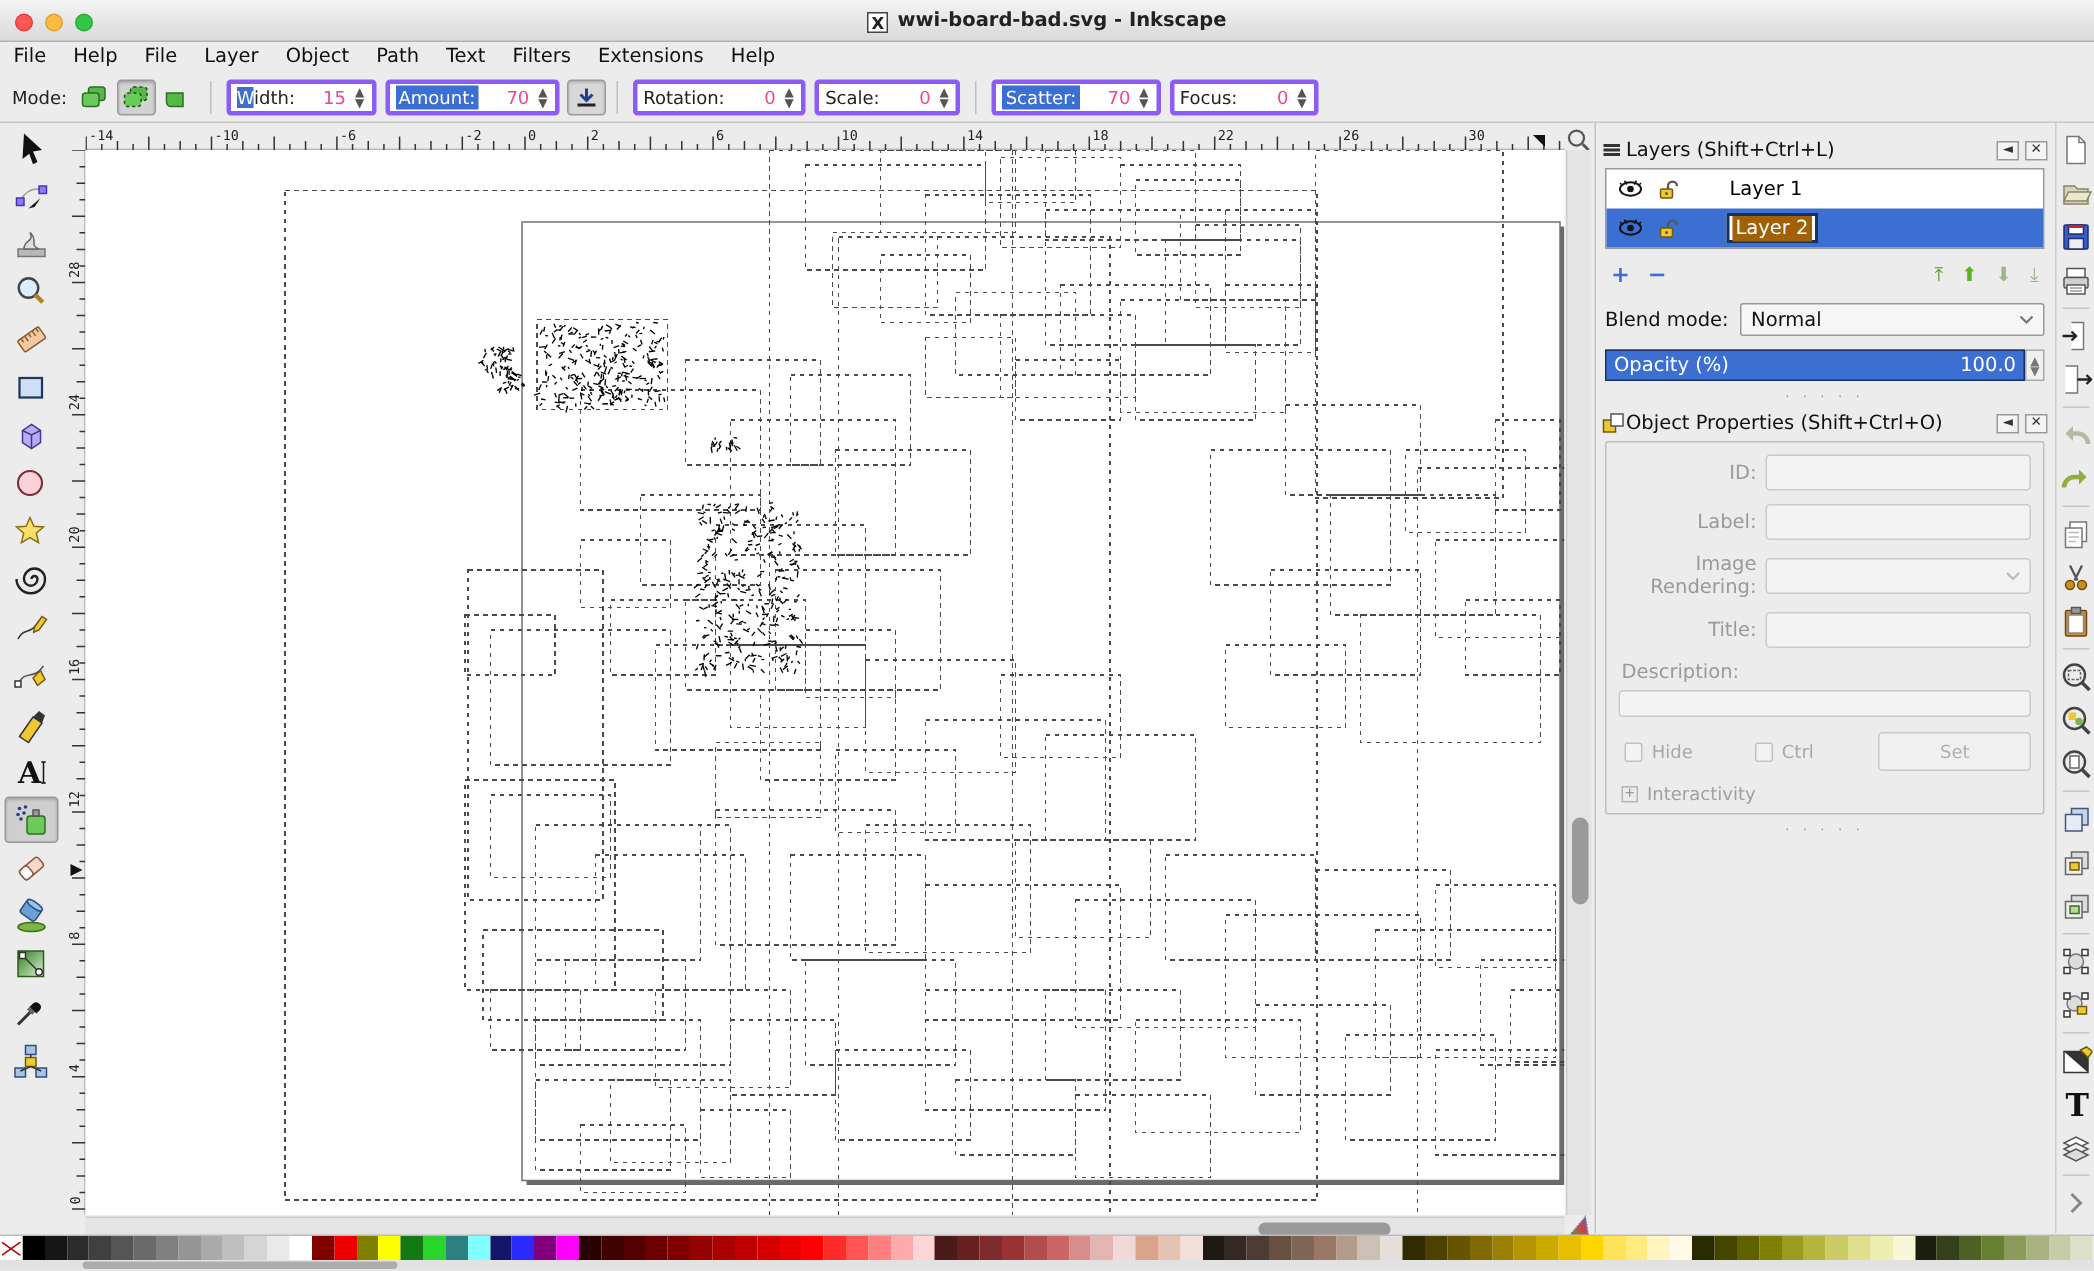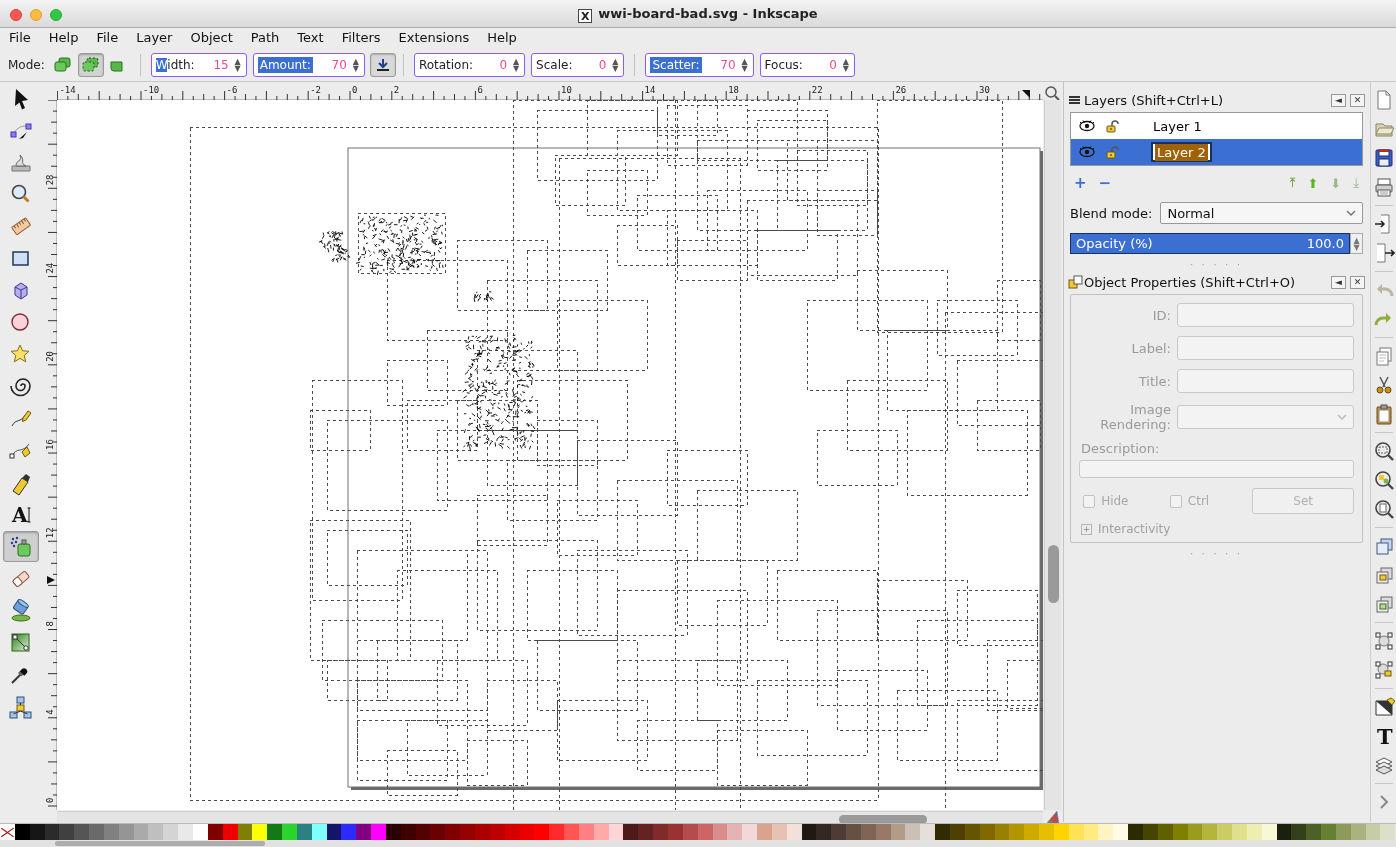--- a/index.html
+++ b/index.html
@@ -16,21 +16,21 @@
     line-height:13px; font-size:11px; text-align:center; vertical-align:-2px; margin-right:6px; }
   .menubar { position:absolute; left:0; top:28px; width:1396px; height:20px; background:#ececec; }
   .menubar span { display:inline-block; padding:2px 9px; font-size:13px; color:#111; }
   .toolbar { position:absolute; left:0; top:48px; width:1396px; height:34px; background:#ececec;
     border-bottom:1px solid #c8c8c8; display:flex; align-items:center; padding-left:6px; }
   .toolbar .lbl { margin:0 4px 0 2px; color:#222; }
   .modebtn { width:26px; height:24px; border:1px solid transparent; border-radius:3px; margin:0 1px;
     display:flex; align-items:center; justify-content:center; }
   .modebtn.sel { background:#d2d2d2; border:1px solid #9a9a9a; box-shadow:inset 0 1px 2px rgba(0,0,0,.25); }
   .vsep { width:1px; height:22px; background:#c0c0c0; margin:0 7px; }
-  .spin { display:flex; align-items:center; background:#fff; border:1px solid #8b5cf6; border-radius:3px;
+  .spin { display:flex; align-items:center; background:#fff; border:3px solid #8b5cf6; border-radius:3px;
     height:24px; padding:0 2px 0 4px; margin:0 3px; }
   .spin .slbl { color:#222; }
   .spin .slbl.hl { background:#3b6fd1; color:#fff; padding:1px 2px; }
   .spin .slbl .hl1 { background:#3b6fd1; color:#fff; }
   .spin .val { width:34px; text-align:right; margin-right:3px; color:#ec4899; }
   .spin .arrows { display:flex; flex-direction:column; font-size:8px; line-height:7px; color:#555; width:12px; text-align:center; }
   .pressbtn { width:26px; height:24px; border:1px solid #9a9a9a; border-radius:3px; background:#d8d8d8;
     box-shadow:inset 0 1px 2px rgba(0,0,0,.2); display:flex; align-items:center; justify-content:center; margin-left:2px; }
   
   .toolbox { position:absolute; left:0; top:82px; width:45px; height:740px; background:#ececec; }
@@ -1436,30 +1436,30 @@
     <div class="opbody">
       <div class="oprowf">
           <span class="flbl">ID:</span>
           <span class="fin"></span>
         </div>
       <div class="oprowf">
           <span class="flbl">Label:</span>
           <span class="fin"></span>
         </div>
       <div class="oprowf">
-          <span class="flbl">Title:</span>
-          <span class="fin"></span>
-        </div>
-      <div class="oprowf">
           <span class="flbl">Image Rendering:</span>
         <span class="fin fsel">
           <svg width="10" height="7">
               <path d="M1 1 l4 4 l4 -4" stroke="#bbb" stroke-width="1.5" fill="none"></path>
             </svg>
         </span>
+        </div>
+      <div class="oprowf">
+          <span class="flbl">Title:</span>
+          <span class="fin"></span>
         </div>
       <div class="desclbl">Description:</div>
       <div class="descin"></div>
       <div class="hlrow">
         <span class="cb"></span>
         <span class="cblbl">Hide</span>
         <span class="cb"></span>
         <span class="cblbl">Ctrl</span>
         <span class="setbtn">Set</span>
       </div>

